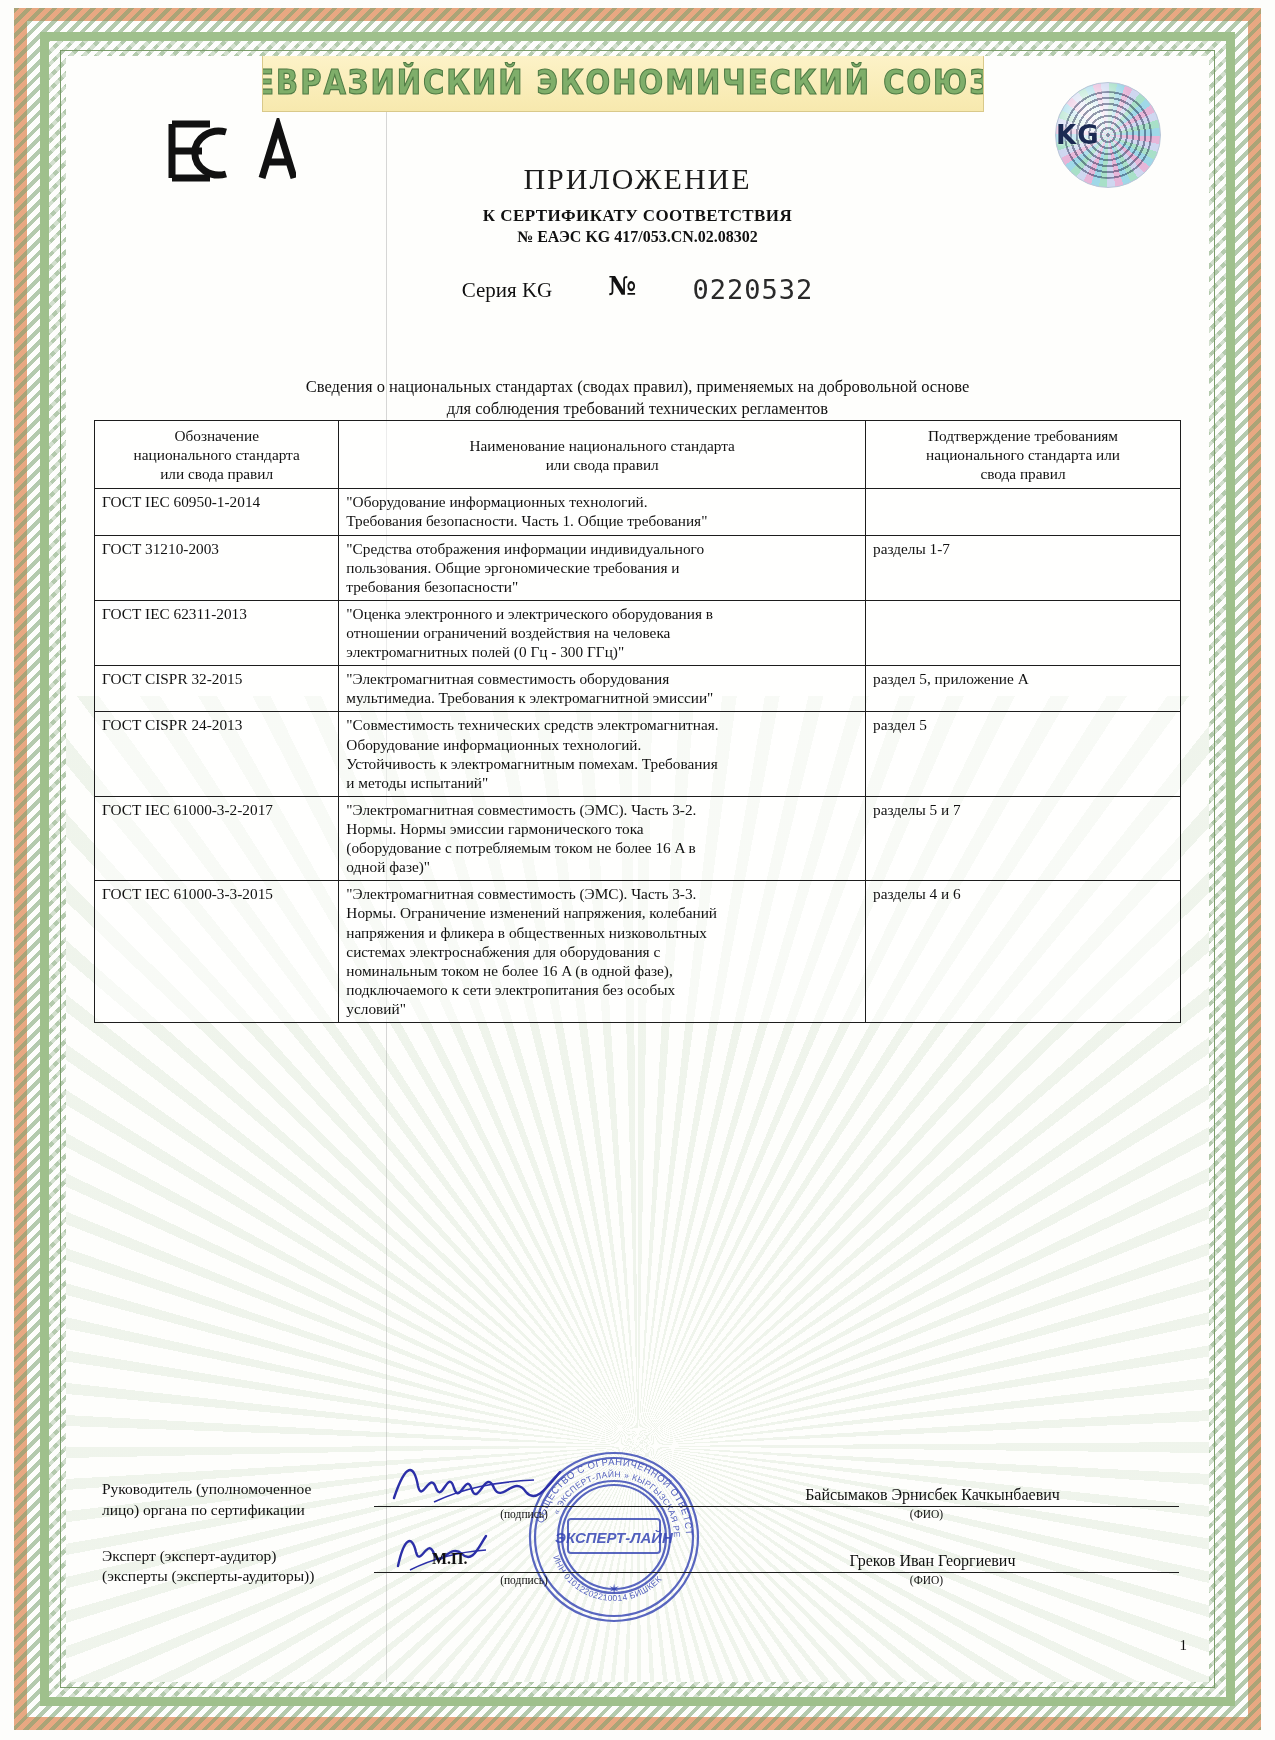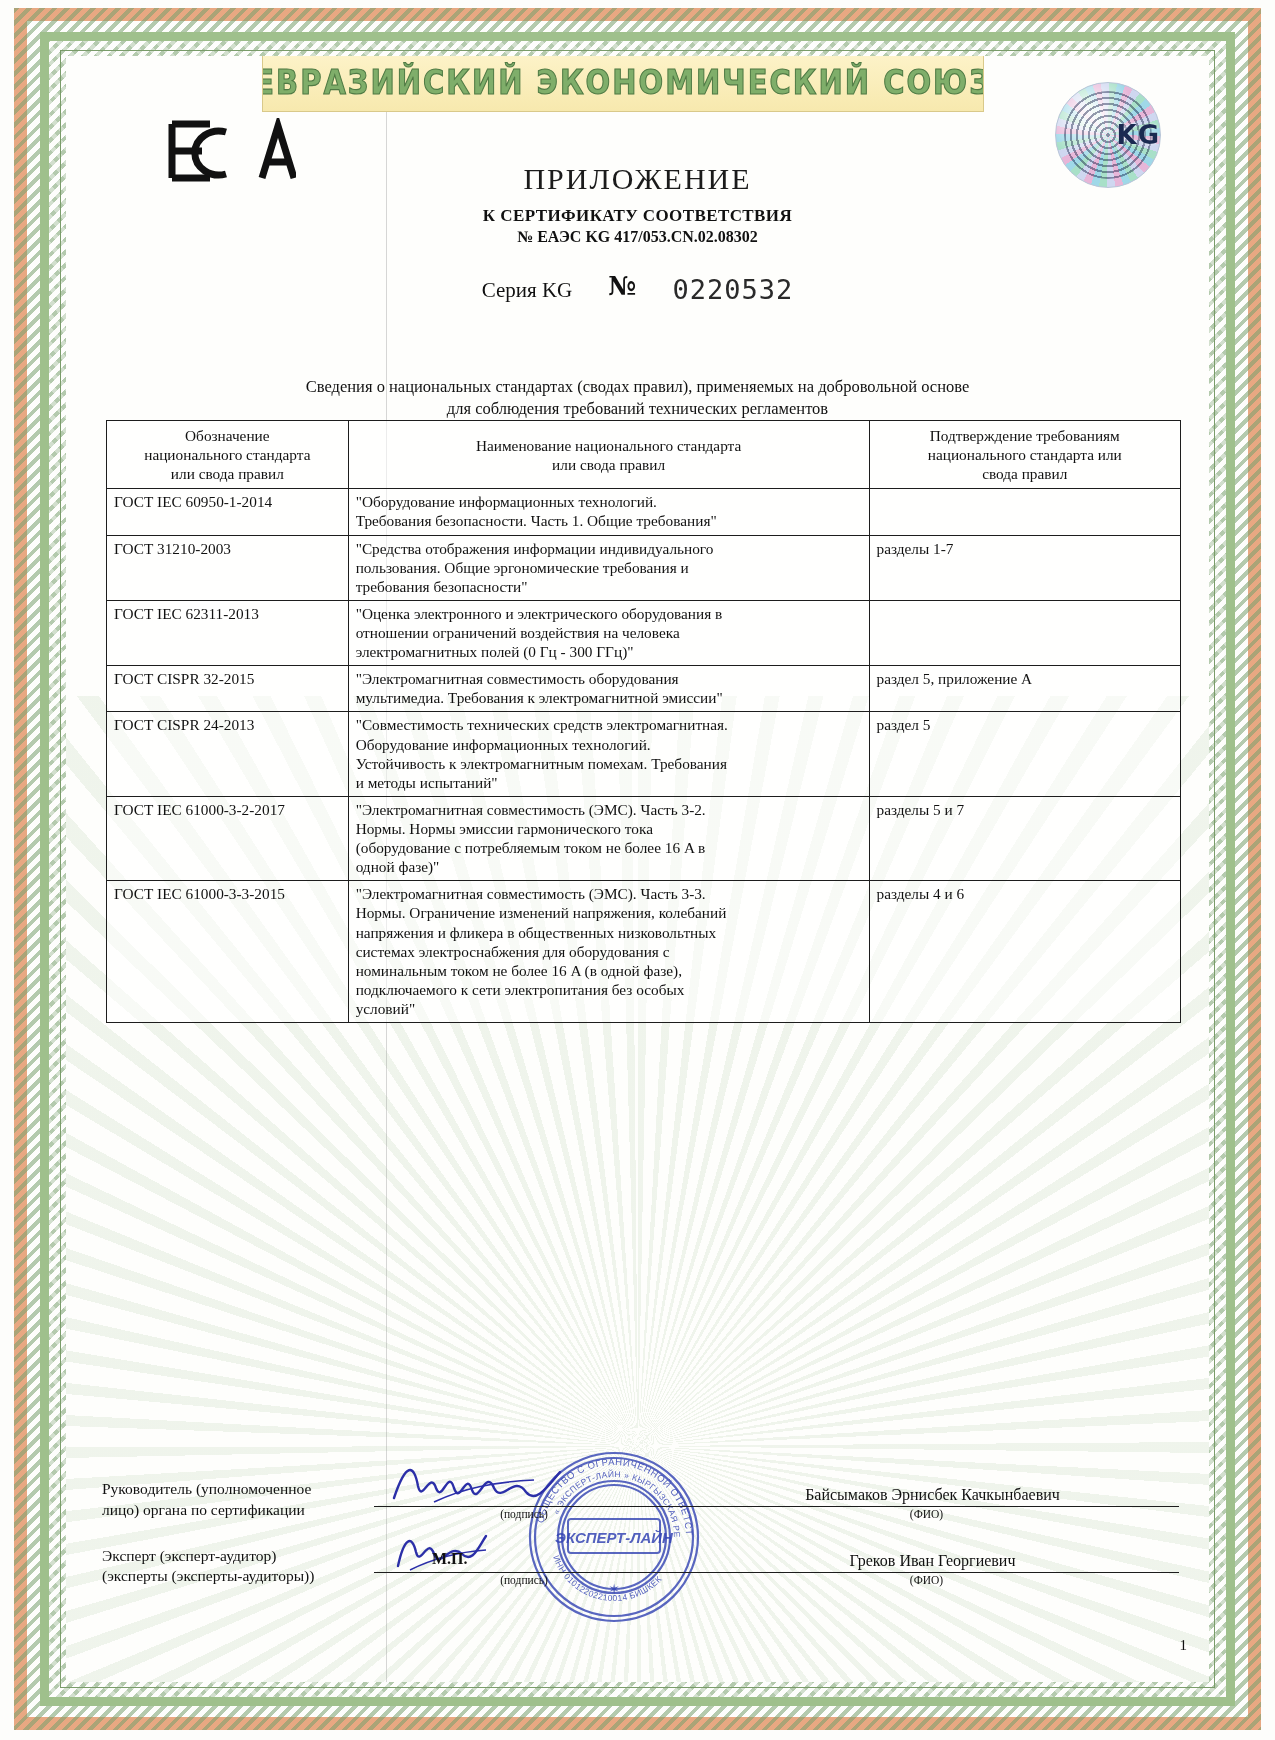--- a/index.html
+++ b/index.html
@@ -137,29 +137,28 @@
     inset: 8%;
     border-radius: 50%;
     background: repeating-radial-gradient(circle at 50% 50%,
       rgba(30,40,80,.45) 0 2px, rgba(255,255,255,0) 2px 6px);
     mix-blend-mode: multiply;
   }
   .holo-text {
     position: absolute;
     left: 0; right: 0; top: 50%;
     transform: translateY(-50%);
-    text-align: right;
+    text-align: left;
     font-family: "DejaVu Sans", sans-serif;
     font-weight: bold;
     font-size: 26px;
     color: #1b2a52;
     letter-spacing: 1px;
     z-index: 2;
     text-shadow: 0 0 3px rgba(255,255,255,.8);
-    padding-left: 9px;
   }
 
   
   .t-main {
     position: absolute;
     left: 0; right: 0;
     top: 106px;
     text-align: center;
     font-size: 30px;
     letter-spacing: 2px;
@@ -182,21 +181,21 @@
     font-size: 16px;
     font-weight: bold;
   }
   .serie-row {
     position: absolute;
     left: 0; right: 0;
     top: 216px;
     display: flex;
     align-items: baseline;
     justify-content: center;
-    gap: 36px;
+    gap: 56px;
   }
   .serie-label { font-size: 21px; }
   .numero {
     font-family: "DejaVu Serif", serif;
     font-size: 26px;
     font-weight: bold;
     position: relative;
     top: -2px;
   }
   .blank-no {
@@ -216,21 +215,21 @@
     right: 90px;
     top: 320px;
     text-align: center;
     font-size: 16.5px;
     line-height: 1.35;
   }
 
   
   .tbl-wrap {
     position: absolute;
-    left: 40px;
+    left: 28px;
     right: 28px;
     top: 364px;
   }
   table.std {
     border-collapse: collapse;
     width: 100%;
     table-layout: fixed;
     background: rgba(255,255,255,.55);
   }
   table.std th, table.std td {

